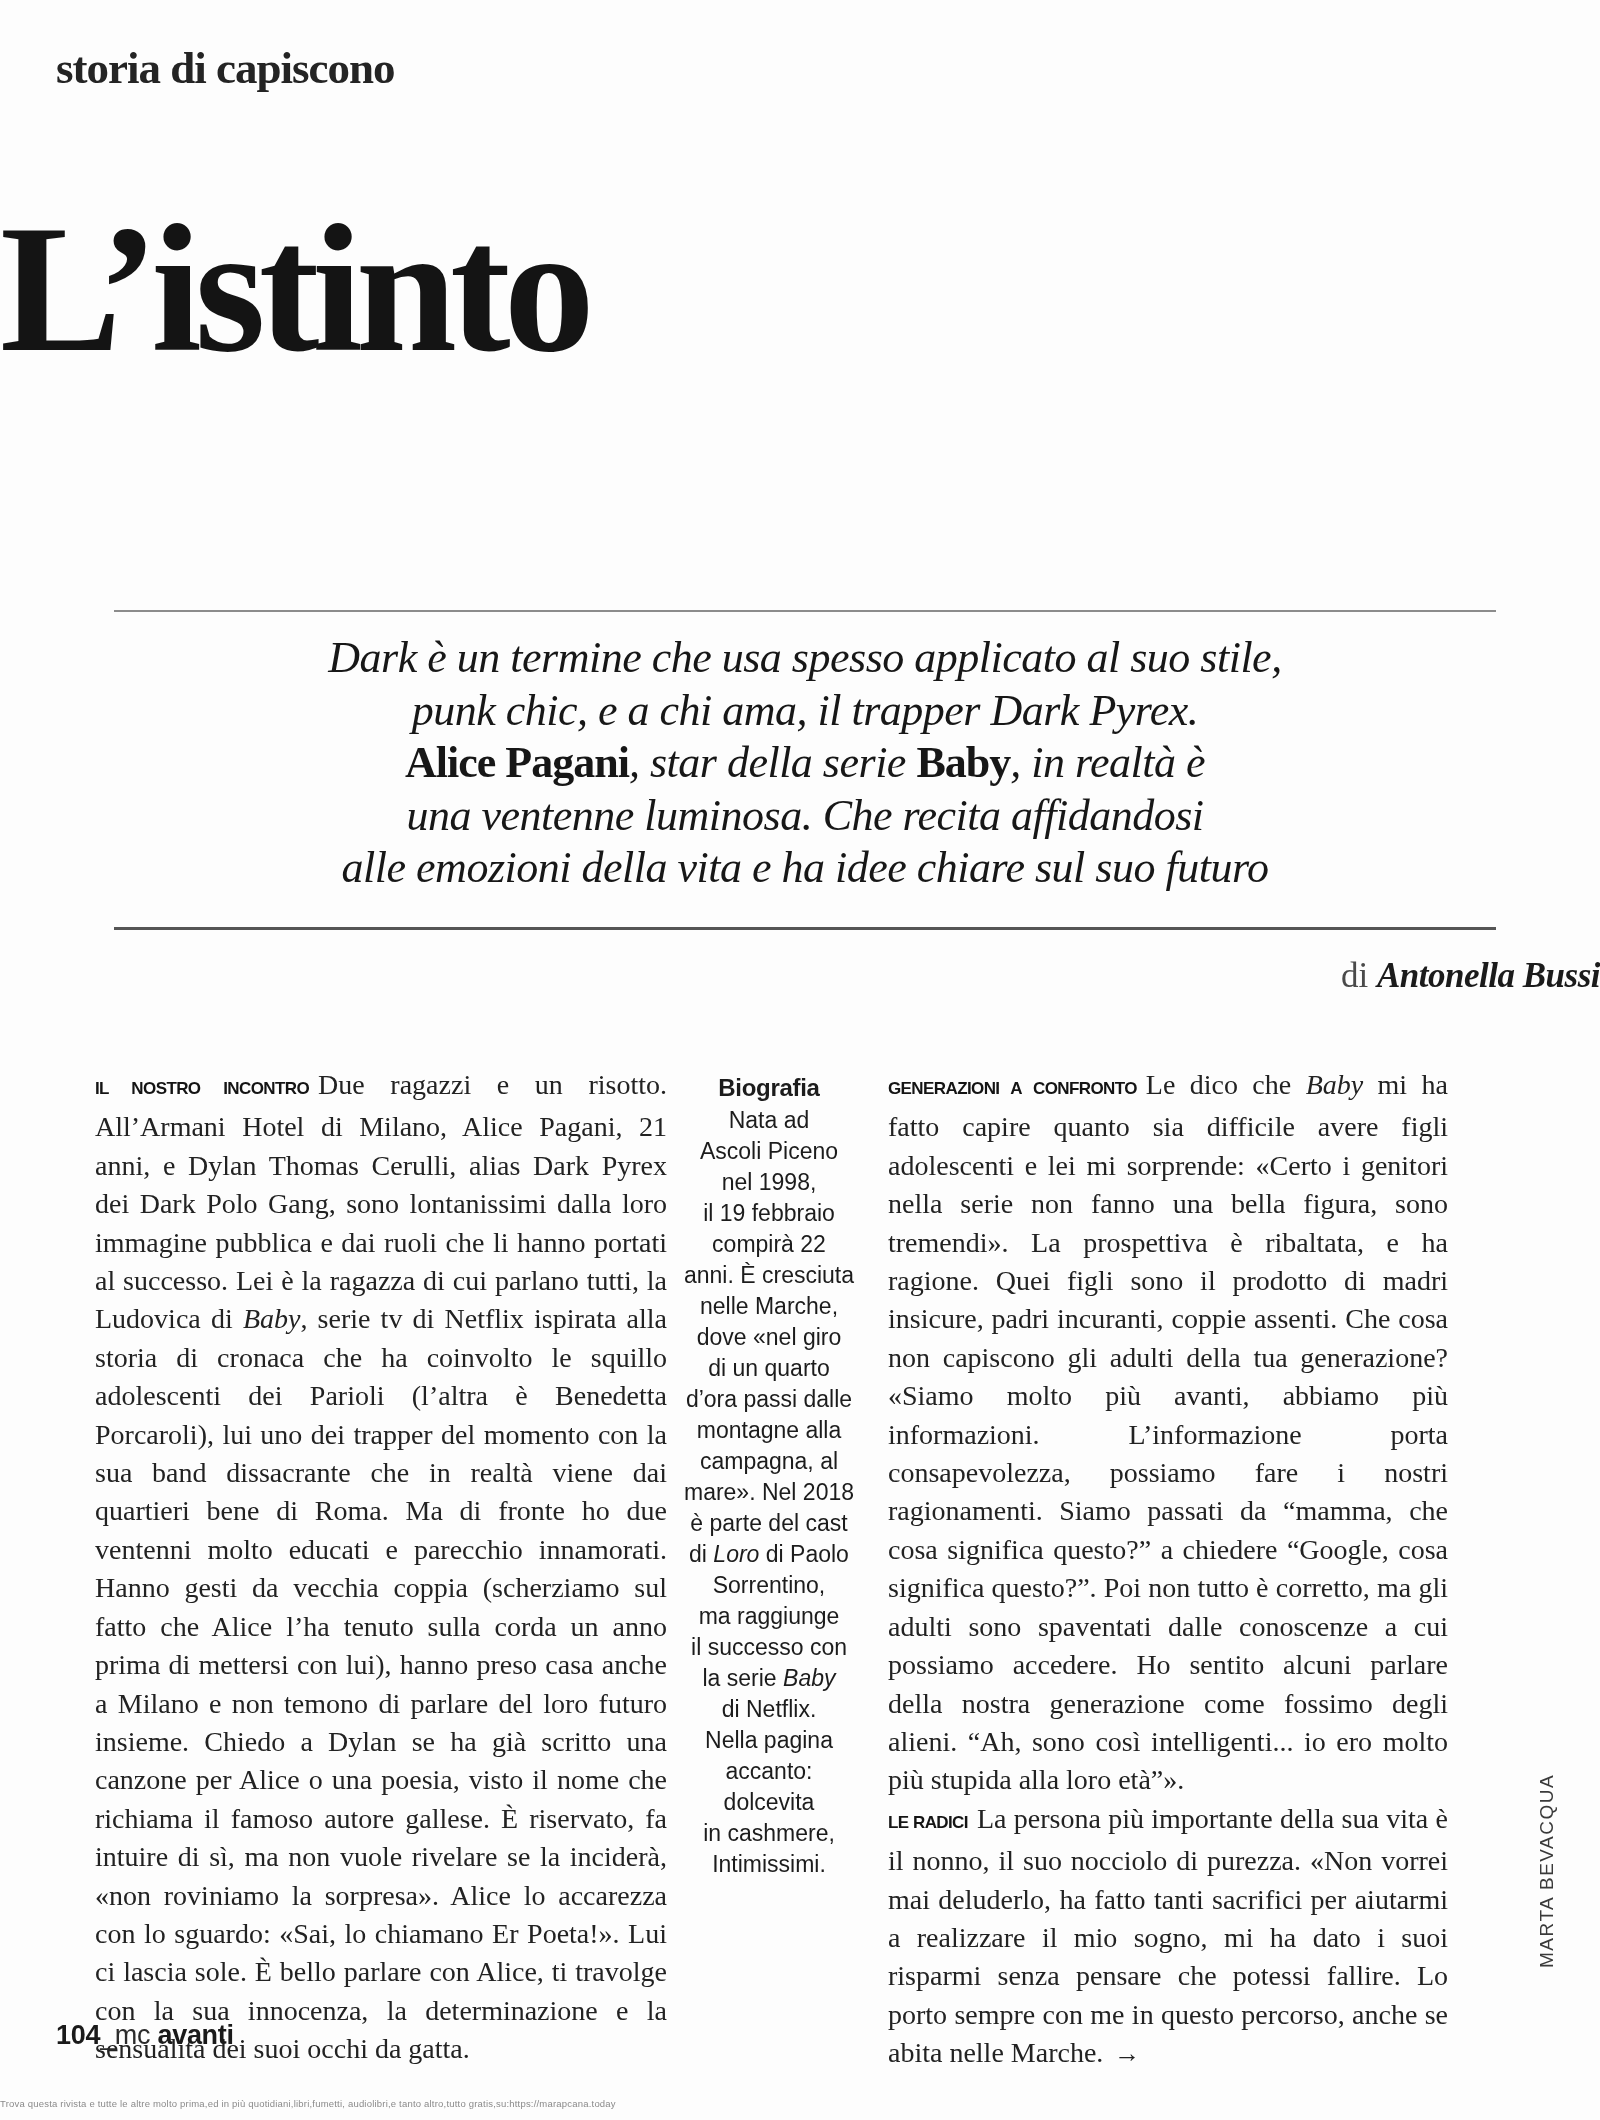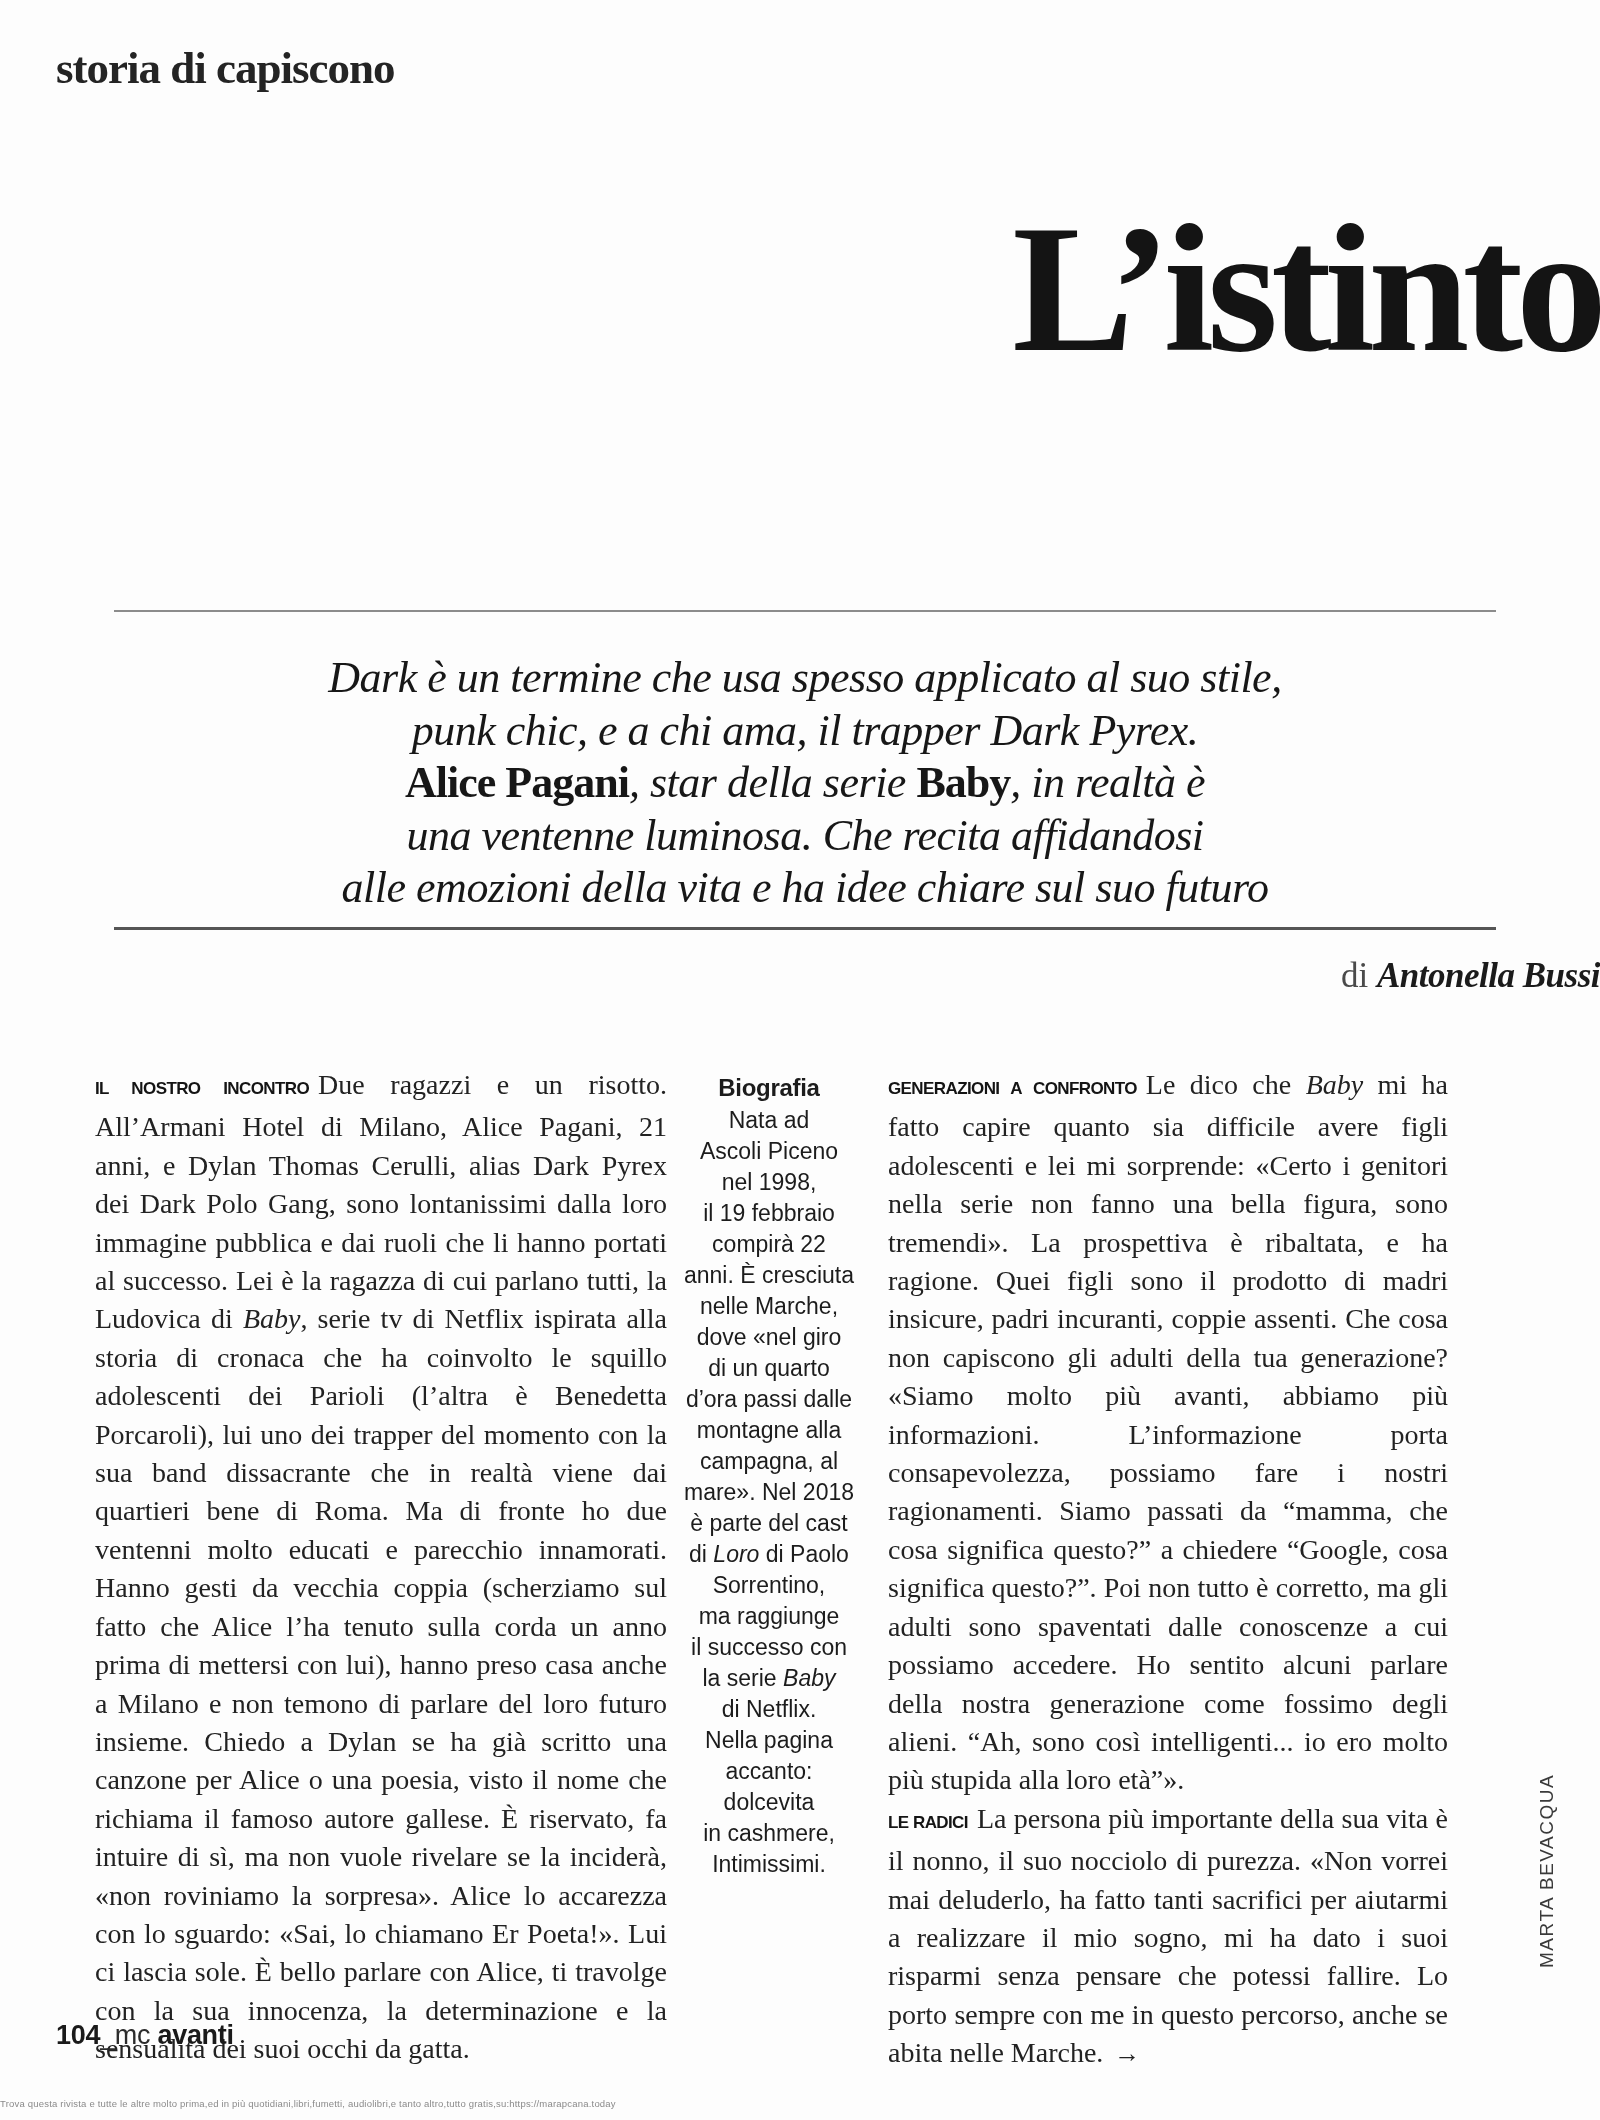--- a/index.html
+++ b/index.html
@@ -14,33 +14,33 @@
   }
   
   .section-label{
     position:absolute;left:56px;top:42px;
     font-family:"Liberation Serif", serif;
     font-weight:700;font-size:45px;letter-spacing:-1px;
     color:#242424;
   }
   .title{
     position:absolute;top:186px;left:0;width:100%;
-    text-align:right;
+    text-align:left;
     font-family:"Liberation Serif", serif;
     font-weight:700;
     font-size:182px;line-height:206px;
     letter-spacing:-7px;
     color:#141414;
   }
   .rule-top{
     position:absolute;left:114px;right:104px;top:610px;height:2px;
     background:#8c8c8c;
   }
   .deck{
-    position:absolute;top:652px;left:120px;right:110px;
+    position:absolute;top:632px;left:120px;right:110px;
     text-align:center;
     font-family:"Liberation Serif", serif;
     font-style:italic;font-weight:400;
     font-size:44px;line-height:52.5px;
     letter-spacing:-0.5px;
     color:#171717;
   }
   .deck .seg-b{font-style:normal;font-weight:700;letter-spacing:-1px;}
   .rule-bottom{
     position:absolute;left:114px;right:104px;top:927px;height:3px;

